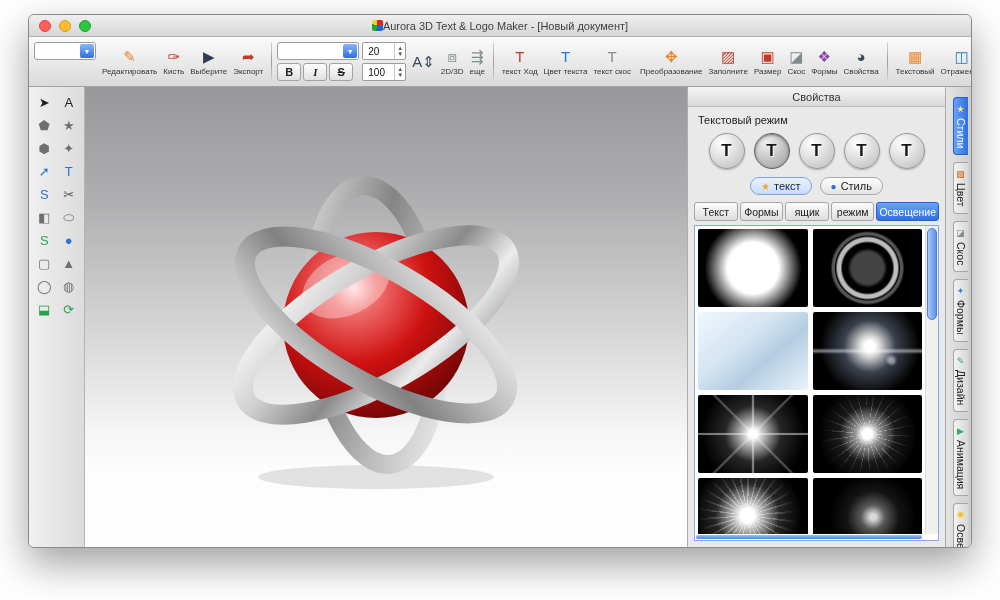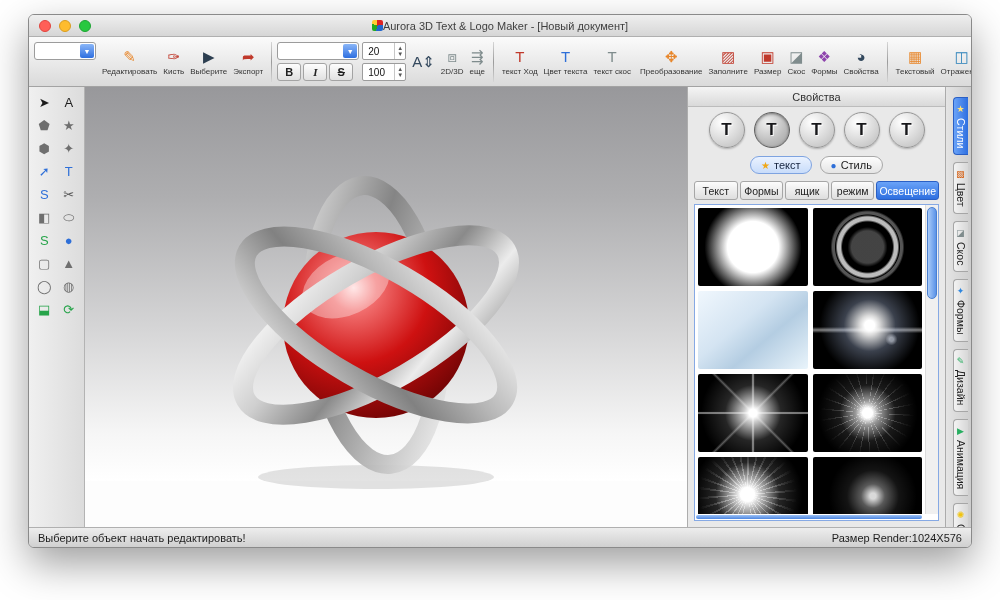--- a/index.html
+++ b/index.html
@@ -346,20 +346,21 @@
           <ellipse cx="170" cy="150" rx="150" ry="57" fill="none" stroke="url(#met1)" stroke-width="20"></ellipse>
         </g>
         <g transform="rotate(30 170 150)">
           <ellipse cx="170" cy="150" rx="148" ry="56" fill="none" stroke="url(#met2)" stroke-width="20"></ellipse>
         </g>
       </svg>
     </div>
 
     <div class="props">
       <div class="props-header">Свойства</div>
+      <div class="section-label">Текстовый режим</div>
       <div class="mode-circles" id="mode-circles">
           <div class="mode-circle">
             <span class="mode-t">T</span>
           </div>
           <div class="mode-circle active">
             <span class="mode-t">T</span>
           </div>
           <div class="mode-circle">
             <span class="mode-t">T</span>
           </div>
@@ -430,17 +431,13 @@
           <span class="stab-ic" style="color: rgb(39, 174, 96);">▶</span>
           <span>Анимация</span>
         </div>
         <div class="stab">
           <span class="stab-ic" style="color: rgb(241, 196, 15);">✺</span>
           <span>Освещение</span>
         </div>
       </div>
   </div>
 
-  <div class="statusbar">
-    <span>Выберите объект начать редактировать!</span>
-    <span>Размер Render:1024X576</span>
-  </div>
 </div>
 
 </body></html>

